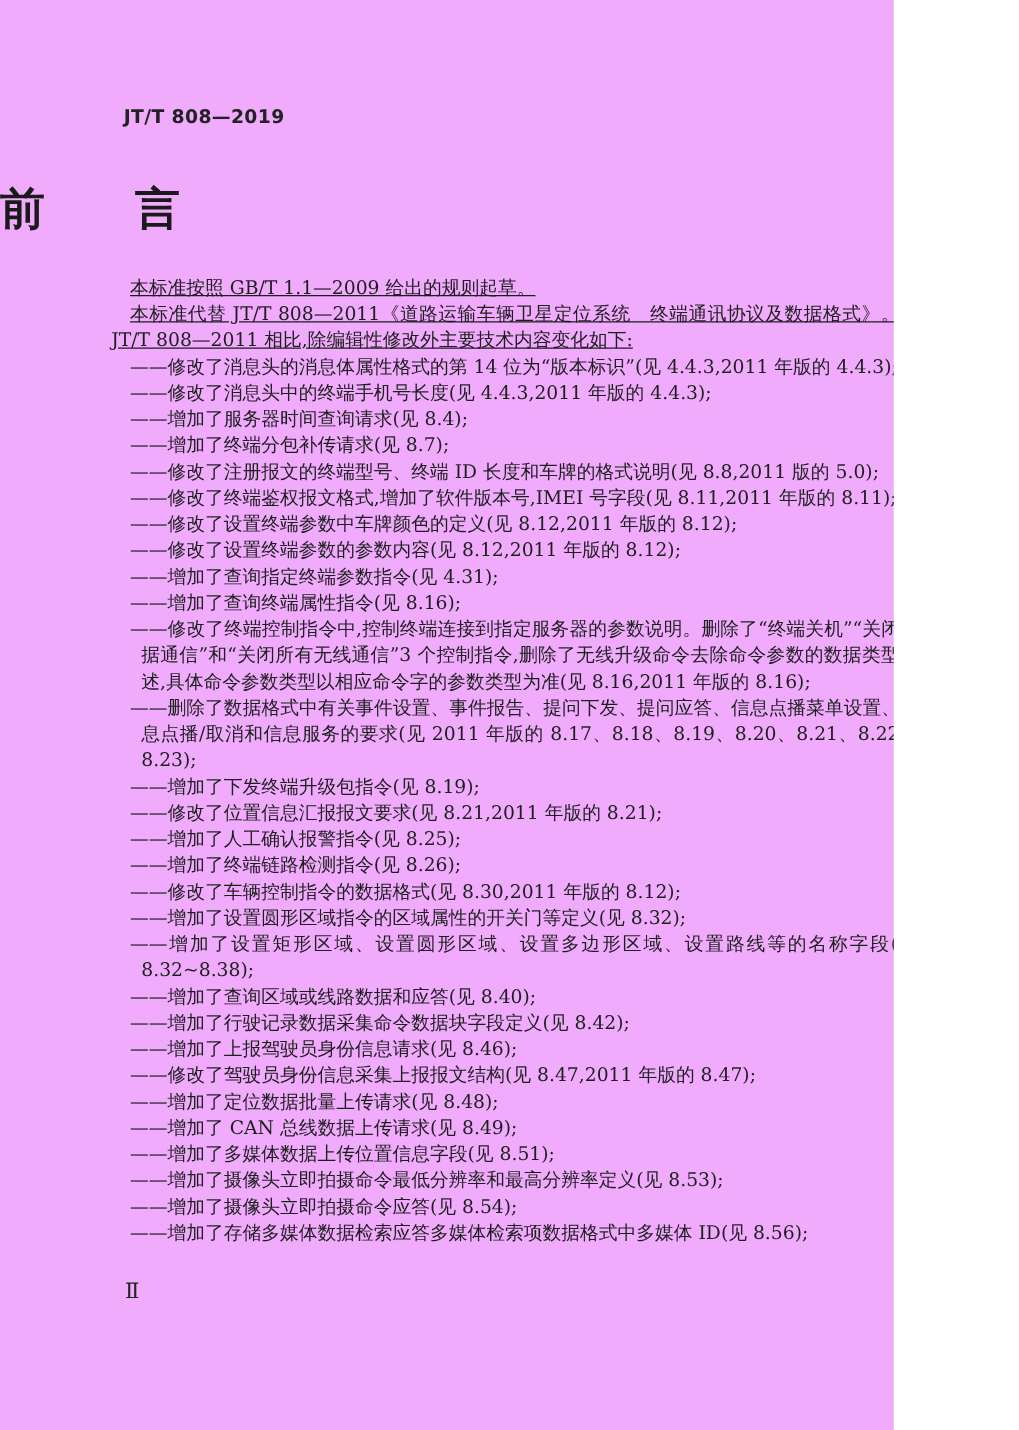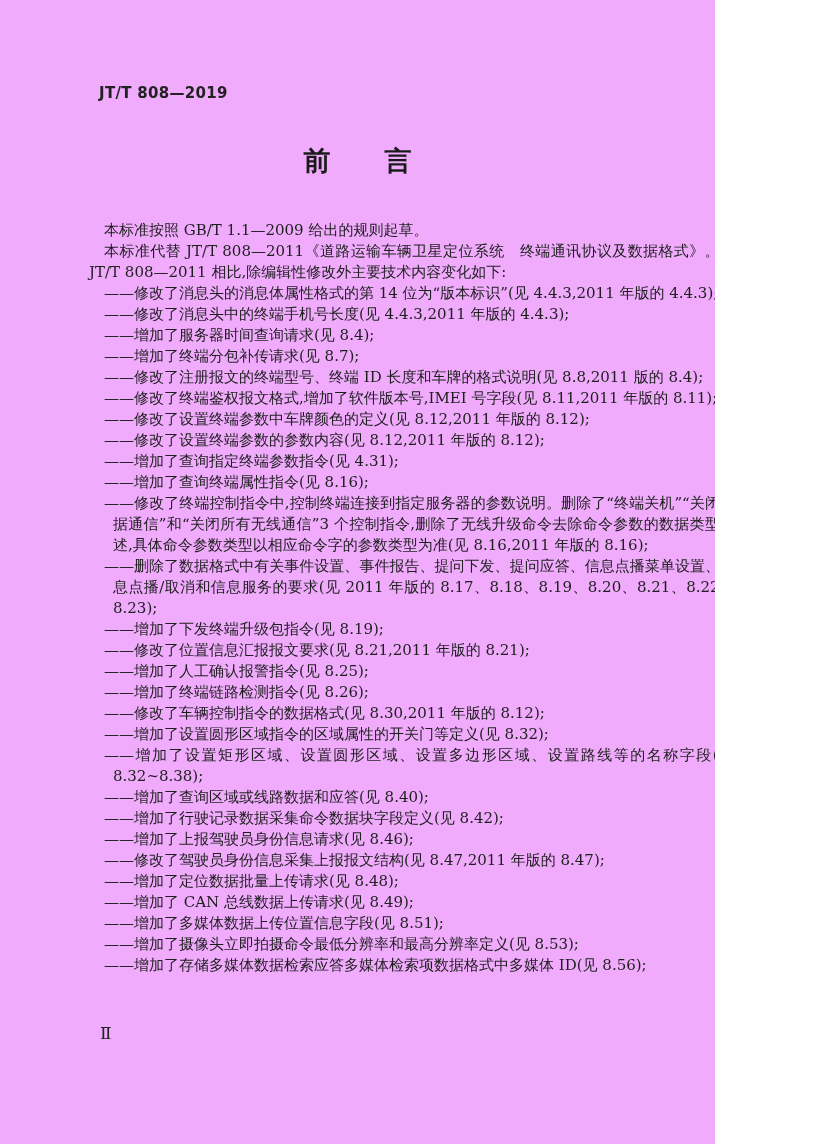--- a/index.html
+++ b/index.html
@@ -25,39 +25,40 @@
     font-size: 15px;
     letter-spacing: 0.3px;
     color: #222222;
   }
   .foreword-title {
     position: absolute;
     left: 0;
     right: 0;
     top: 143px;
     margin: 0;
-    text-align: center;
+    text-align: left;
     font-family: "DejaVu Sans", sans-serif;
     font-weight: bold;
-    font-size: 27px;
+    font-size: 36px;
     color: #1a1a1a;
   }
   .body-col {
     position: absolute;
     left: 89px;
     top: 220px;
     width: 646px;
     font-size: 15px;
     line-height: 21px;
     text-align: justify;
     color: #1e1e1e;
   }
   .para {
     margin: 0;
     text-indent: 15px;
+    text-decoration: underline;
   }
   .change-list {
     margin: 0;
   }
   .change-item {
     margin: 0;
     padding-left: 24px;
     text-indent: -9px;
   }
   .page-number {
@@ -80,21 +81,21 @@
   <h1 class="foreword-title">前　　言</h1>
 
   <div class="body-col">
     <p class="para">本标准按照 GB/T 1.1—2009 给出的规则起草。</p>
     <p class="para">本标准代替 JT/T 808—2011《道路运输车辆卫星定位系统　终端通讯协议及数据格式》。与 JT/T 808—2011 相比,除编辑性修改外主要技术内容变化如下:</p>
     <div class="change-list">
         <p class="change-item">——修改了消息头的消息体属性格式的第 14 位为“版本标识”(见 4.4.3,2011 年版的 4.4.3);</p>
         <p class="change-item">——修改了消息头中的终端手机号长度(见 4.4.3,2011 年版的 4.4.3);</p>
         <p class="change-item">——增加了服务器时间查询请求(见 8.4);</p>
         <p class="change-item">——增加了终端分包补传请求(见 8.7);</p>
-        <p class="change-item">——修改了注册报文的终端型号、终端 ID 长度和车牌的格式说明(见 8.8,2011 版的 8.4);</p>
+        <p class="change-item">——修改了注册报文的终端型号、终端 ID 长度和车牌的格式说明(见 8.8,2011 版的 5.0);</p>
         <p class="change-item">——修改了终端鉴权报文格式,增加了软件版本号,IMEI 号字段(见 8.11,2011 年版的 8.11);</p>
         <p class="change-item">——修改了设置终端参数中车牌颜色的定义(见 8.12,2011 年版的 8.12);</p>
         <p class="change-item">——修改了设置终端参数的参数内容(见 8.12,2011 年版的 8.12);</p>
         <p class="change-item">——增加了查询指定终端参数指令(见 4.31);</p>
         <p class="change-item">——增加了查询终端属性指令(见 8.16);</p>
         <p class="change-item">——修改了终端控制指令中,控制终端连接到指定服务器的参数说明。删除了“终端关机”“关闭数据通信”和“关闭所有无线通信”3 个控制指令,删除了无线升级命令去除命令参数的数据类型描述,具体命令参数类型以相应命令字的参数类型为准(见 8.16,2011 年版的 8.16);</p>
         <p class="change-item">——删除了数据格式中有关事件设置、事件报告、提问下发、提问应答、信息点播菜单设置、信息点播/取消和信息服务的要求(见 2011 年版的 8.17、8.18、8.19、8.20、8.21、8.22、8.23);</p>
         <p class="change-item">——增加了下发终端升级包指令(见 8.19);</p>
         <p class="change-item">——修改了位置信息汇报报文要求(见 8.21,2011 年版的 8.21);</p>
         <p class="change-item">——增加了人工确认报警指令(见 8.25);</p>
@@ -103,19 +104,20 @@
         <p class="change-item">——增加了设置圆形区域指令的区域属性的开关门等定义(见 8.32);</p>
         <p class="change-item">——增加了设置矩形区域、设置圆形区域、设置多边形区域、设置路线等的名称字段(见 8.32~8.38);</p>
         <p class="change-item">——增加了查询区域或线路数据和应答(见 8.40);</p>
         <p class="change-item">——增加了行驶记录数据采集命令数据块字段定义(见 8.42);</p>
         <p class="change-item">——增加了上报驾驶员身份信息请求(见 8.46);</p>
         <p class="change-item">——修改了驾驶员身份信息采集上报报文结构(见 8.47,2011 年版的 8.47);</p>
         <p class="change-item">——增加了定位数据批量上传请求(见 8.48);</p>
         <p class="change-item">——增加了 CAN 总线数据上传请求(见 8.49);</p>
         <p class="change-item">——增加了多媒体数据上传位置信息字段(见 8.51);</p>
         <p class="change-item">——增加了摄像头立即拍摄命令最低分辨率和最高分辨率定义(见 8.53);</p>
+        <p class="change-item">——增加了摄像头立即拍摄命令应答(见 8.54);</p>
         <p class="change-item">——增加了存储多媒体数据检索应答多媒体检索项数据格式中多媒体 ID(见 8.56);</p>
       </div>
   </div>
 
   <div class="page-number">Ⅱ</div>
 
 </div>
 
 </body></html>

